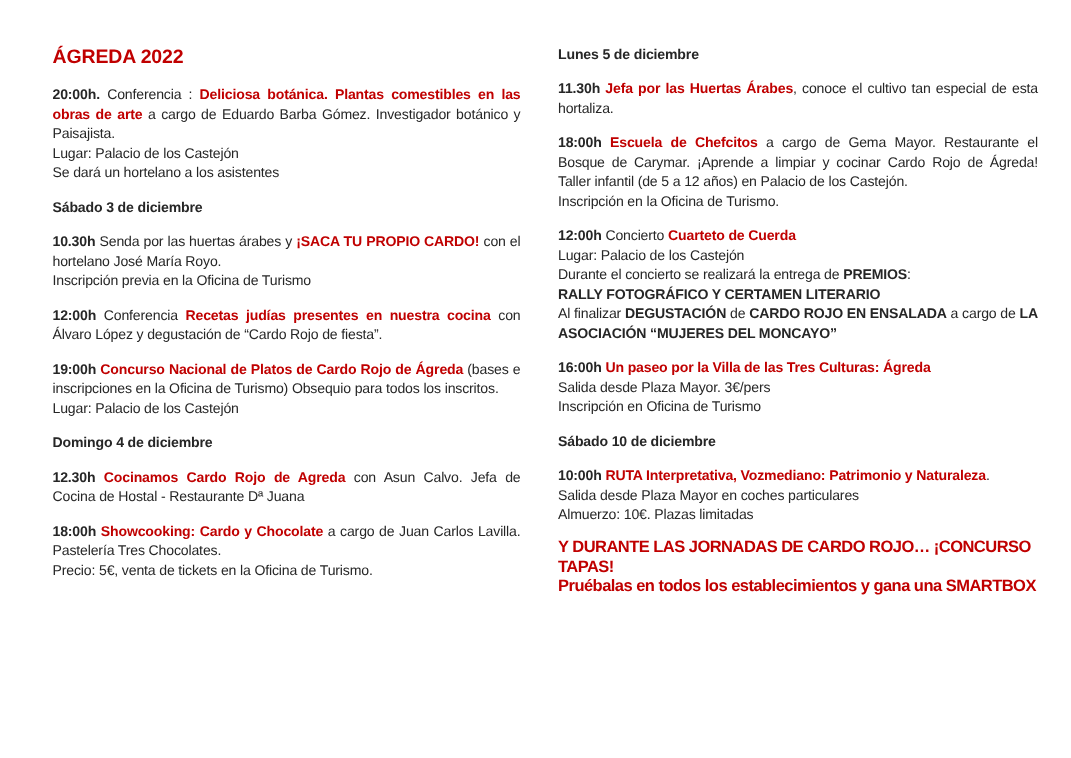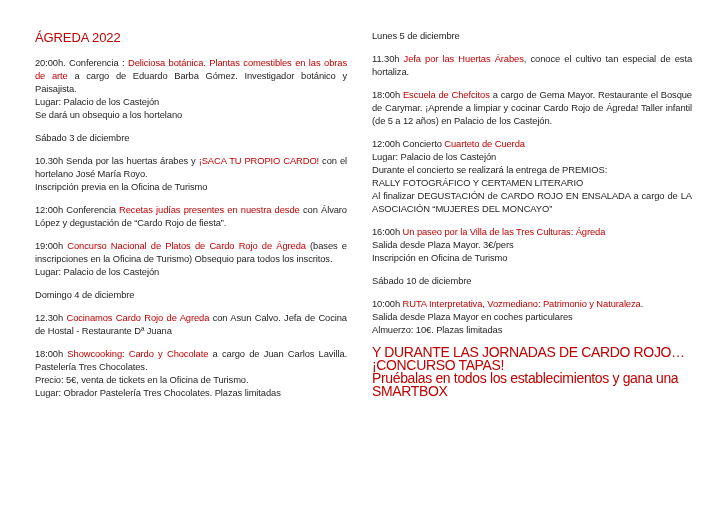--- a/index.html
+++ b/index.html
@@ -37,45 +37,45 @@
   .day {
     font-weight: 700;
     margin-bottom: 10px;
   }
   .para {
     text-align: justify;
     margin-bottom: 10px;
   }
   .footer {
     text-align: left;
-    font-size: 14px;
+    font-size: 11px;
     letter-spacing: -0.35px;
     margin-bottom: 10px;
   }
-  .b { font-weight: 400; }
+  .b { font-weight: 700; }
   .r { color: var(--accent); }
 </style>
 </head>
 <body>
 
 <div class="page">
   <div class="col col-left">
       <div class="doc-title"><span class="b r">ÁGREDA 2022</span></div>
-      <div class="para"><span class="b">20:00h.</span><span> Conferencia : </span><span class="b r">Deliciosa botánica. Plantas comestibles en las obras de arte</span><span> a cargo de Eduardo Barba Gómez. Investigador botánico y Paisajista.</span><br><span>Lugar: Palacio de los Castejón</span><br><span>Se dará un obsequio a los hortelano</span></div>
+      <div class="para"><span class="b">20:00h.</span><span> Conferencia : </span><span class="b r">Deliciosa botánica. Plantas comestibles en las obras de arte</span><span> a cargo de Eduardo Barba Gómez. Investigador botánico y Paisajista.</span><br><span>Lugar: Palacio de los Castejón</span><br><span>Se dará un hortelano a los asistentes</span></div>
       <div class="day"><span class="b">Sábado 3 de diciembre</span></div>
       <div class="para"><span class="b">10.30h</span><span> Senda por las huertas árabes y </span><span class="b r">¡SACA TU PROPIO CARDO!</span><span> con el hortelano José María Royo.</span><br><span>Inscripción previa en la Oficina de Turismo</span></div>
-      <div class="para"><span class="b">12:00h</span><span> Conferencia </span><span class="b r">Recetas judías presentes en nuestra desde</span><span> con Álvaro López y degustación de “Cardo Rojo de fiesta”.</span></div>
+      <div class="para"><span class="b">12:00h</span><span> Conferencia </span><span class="b r">Recetas judías presentes en nuestra cocina</span><span> con Álvaro López y degustación de “Cardo Rojo de fiesta”.</span></div>
       <div class="para"><span class="b">19:00h</span><span> </span><span class="b r">Concurso Nacional de Platos de Cardo Rojo de Ágreda</span><span> (bases e inscripciones en la Oficina de Turismo) Obsequio para todos los inscritos.</span><br><span>Lugar: Palacio de los Castejón</span></div>
       <div class="day"><span class="b">Domingo 4 de diciembre</span></div>
       <div class="para"><span class="b">12.30h</span><span> </span><span class="b r">Cocinamos Cardo Rojo de Agreda</span><span> con Asun Calvo. Jefa de Cocina de Hostal - Restaurante Dª Juana</span></div>
-      <div class="para"><span class="b">18:00h</span><span> </span><span class="b r">Showcooking: Cardo y Chocolate</span><span> a cargo de Juan Carlos Lavilla. Pastelería Tres Chocolates.</span><br><span>Precio: 5€, venta de tickets en la Oficina de Turismo.</span><br><span>Lugar: Obrador Pastelería Tres Chocolates. Plazas limitadas</span></div>
+      <div class="para"><span class="b">18:00h</span><span> </span><span class="b r">Showcooking: Cardo y Chocolate</span><span> a cargo de Juan Carlos Lavilla. Pastelería Tres Chocolates.</span><br><span>Precio: 5€, venta de tickets en la Oficina de Turismo.</span><br></div>
     </div>
   <div class="col col-right">
       <div class="day"><span class="b">Lunes 5 de diciembre</span></div>
       <div class="para"><span class="b">11.30h</span><span> </span><span class="b r">Jefa por las Huertas Árabes</span><span>, conoce el cultivo tan especial de esta hortaliza.</span></div>
-      <div class="para"><span class="b">18:00h</span><span> </span><span class="b r">Escuela de Chefcitos</span><span> a cargo de Gema Mayor. Restaurante el Bosque de Carymar. ¡Aprende a limpiar y cocinar Cardo Rojo de Ágreda! Taller infantil (de 5 a 12 años) en Palacio de los Castejón.</span><br></div>
+      <div class="para"><span class="b">18:00h</span><span> </span><span class="b r">Escuela de Chefcitos</span><span> a cargo de Gema Mayor. Restaurante el Bosque de Carymar. ¡Aprende a limpiar y cocinar Cardo Rojo de Ágreda! Taller infantil (de 5 a 12 años) en Palacio de los Castejón.</span><br><span>Inscripción en la Oficina de Turismo.</span></div>
       <div class="para"><span class="b">12:00h</span><span> Concierto </span><span class="b r">Cuarteto de Cuerda</span><br><span>Lugar: Palacio de los Castejón</span><br><span>Durante el concierto se realizará la entrega de </span><span class="b">PREMIOS</span><span>:</span><br><span class="b">RALLY FOTOGRÁFICO Y CERTAMEN LITERARIO</span><br><span>Al finalizar </span><span class="b">DEGUSTACIÓN</span><span> de </span><span class="b">CARDO ROJO EN ENSALADA</span><span> a cargo de </span><span class="b">LA ASOCIACIÓN “MUJERES DEL MONCAYO”</span></div>
       <div class="para"><span class="b">16:00h</span><span> </span><span class="b r">Un paseo por la Villa de las Tres Culturas: Ágreda</span><br><span>Salida desde Plaza Mayor. 3€/pers</span><br><span>Inscripción en Oficina de Turismo</span></div>
       <div class="day"><span class="b">Sábado 10 de diciembre</span></div>
       <div class="para"><span class="b">10:00h</span><span> </span><span class="b r">RUTA Interpretativa, Vozmediano: Patrimonio y Naturaleza</span><span>.</span><br><span>Salida desde Plaza Mayor en coches particulares</span><br><span>Almuerzo: 10€. Plazas limitadas</span><br></div>
       <div class="para footer"><span class="b r">Y DURANTE LAS JORNADAS DE CARDO ROJO… ¡CONCURSO TAPAS!</span><br><span class="b r">Pruébalas en todos los establecimientos y gana una SMARTBOX</span></div>
     </div>
 </div>
 
 </body></html>

